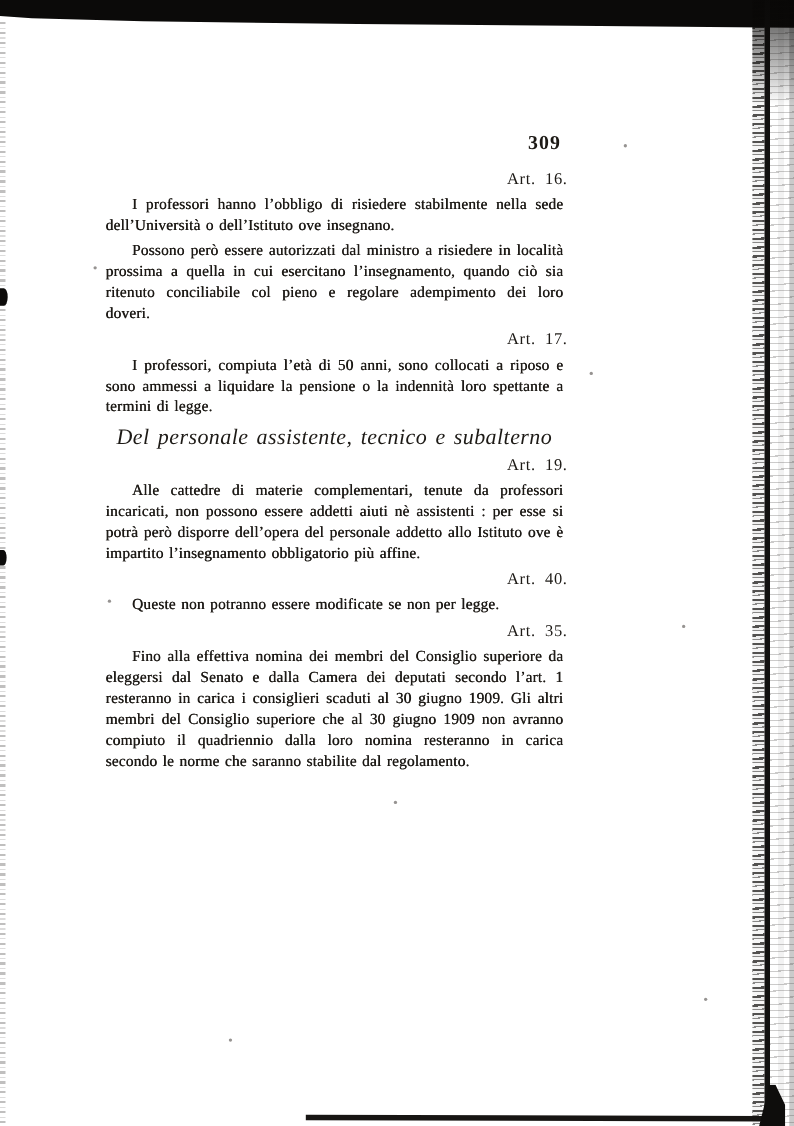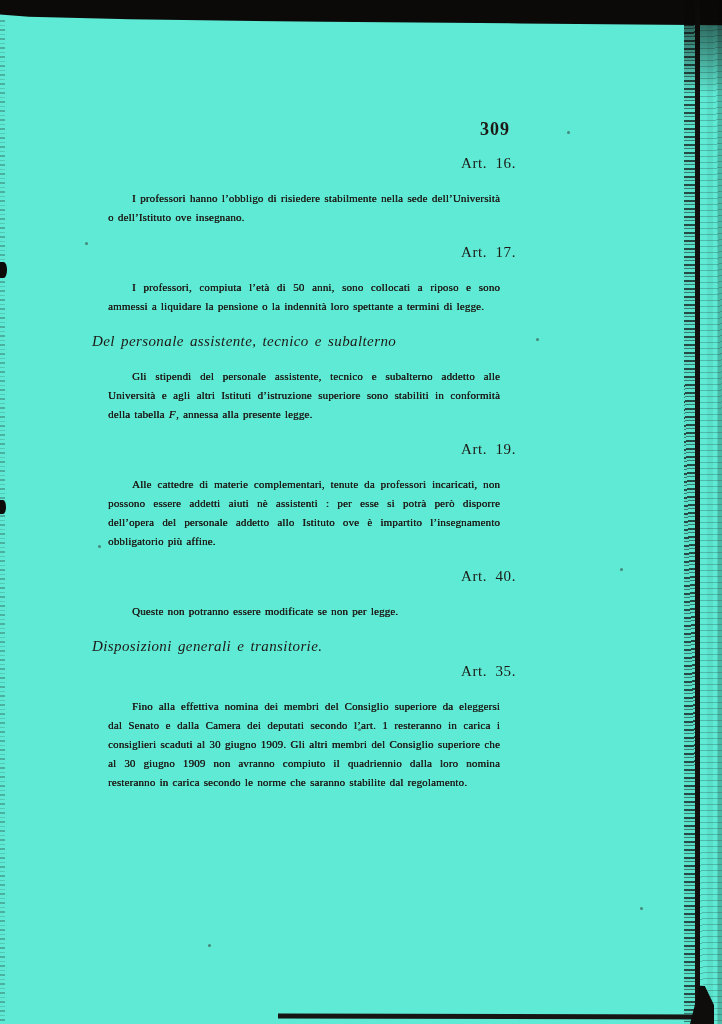--- a/index.html
+++ b/index.html
@@ -1,21 +1,21 @@
 <!DOCTYPE html>
 <html><head>
 <meta charset="utf-8">
 <style>
   html,body { margin:0; padding:0; background:#6e6b66; }
 
   .canvas {
     position:relative;
     width:722px; height:1024px;
     margin:0 auto;
-    background:#5eead4;
+    background:#ffffff;
     overflow:hidden;
     font-family:"Liberation Serif","DejaVu Serif",serif;
     color:#1d1a16;
   }
 
   
   .top-bar {
     position:absolute; top:0; left:0; width:100%; height:26px;
     background:#0b0a09;
     clip-path:polygon(0 0,100% 0,100% 97%,72% 90%,45% 84%,18% 74%,4% 64%,0 56%);
@@ -68,26 +68,26 @@
   .page-number {
     text-align:right; padding-right:6px; margin:0 0 14px;
     font-size:18px; font-weight:bold; letter-spacing:1px; line-height:22px;
   }
   .art-label {
     font-size:15px; font-weight:normal; text-align:right;
     margin:5px 0 3px; line-height:19px;
     letter-spacing:.6px; word-spacing:4px;
   }
   .section-heading {
-    font-size:15px; font-weight:normal; font-style:italic; 
+    font-size:20px; font-weight:normal; font-style:italic; text-align:center;
     margin:9px 0 6px; line-height:19px;
     letter-spacing:.4px; word-spacing:2px;
   }
   .body {
-    font-size:11px; line-height:19px; margin:16px;
+    font-size:14px; line-height:19px; margin:4px;
     text-align:justify; text-align-last:left; text-indent:24px;
     letter-spacing:.15px; word-spacing:1.2px;
     text-shadow:.3px 0 0 currentColor;
   }
   .body i { font-style:italic; letter-spacing:.5px; }
 </style>
 </head>
 <body>
 
 <div class="canvas">
@@ -115,33 +115,32 @@
   <span class="speck" style="left:358px;top:728px;"></span>
   <span class="speck" style="left:640px;top:907px;"></span>
   <span class="speck" style="left:208px;top:944px;"></span>
 
   <div class="text-column">
 
     <div class="page-number">309</div>
 
     <h2 class="art-label">Art. 16.</h2>
     <p class="body">I professori hanno l’obbligo di risiedere stabilmente nella sede dell’Università o dell’Istituto ove insegnano.</p>
+    <p class="body">Possono però essere autorizzati dal ministro a risiedere in località prossima a quella in cui esercitano l’insegnamento, quando ciò sia ritenuto conciliabile col pieno e regolare adempimento dei loro doveri.</p>
 
     <h2 class="art-label">Art. 17.</h2>
     <p class="body">I professori, compiuta l’età di 50 anni, sono collocati a riposo e sono ammessi a liquidare la pensione o la indennità loro spettante a termini di legge.</p>
 
     <h3 class="section-heading">Del personale assistente, tecnico e subalterno</h3>
 
-    <p class="body"><span>Gli stipendi del personale assistente, tecnico e subalterno addetto alle Università e agli altri Istituti d’istruzione superiore sono stabiliti in conformità della tabella </span><i>F</i><span>, annessa alla presente legge.</span></p>
 
     <h2 class="art-label">Art. 19.</h2>
     <p class="body">Alle cattedre di materie complementari, tenute da professori incaricati, non possono essere addetti aiuti nè assistenti&nbsp;: per esse si potrà però disporre dell’opera del personale addetto allo Istituto ove è impartito l’insegnamento obbligatorio più affine.</p>
 
     <h2 class="art-label">Art. 40.</h2>
     <p class="body">Queste non potranno essere modificate se non per legge.</p>
 
-    <h3 class="section-heading">Disposizioni generali e transitorie.</h3>
 
     <h2 class="art-label">Art. 35.</h2>
     <p class="body">Fino alla effettiva nomina dei membri del Consiglio superiore da eleggersi dal Senato e dalla Camera dei deputati secondo l’art. 1 resteranno in carica i consiglieri scaduti al 30 giugno 1909. Gli altri membri del Consiglio superiore che al 30 giugno 1909 non avranno compiuto il quadriennio dalla loro nomina resteranno in carica secondo le norme che saranno stabilite dal regolamento.</p>
 
   </div>
 </div>
 
 </body></html>

